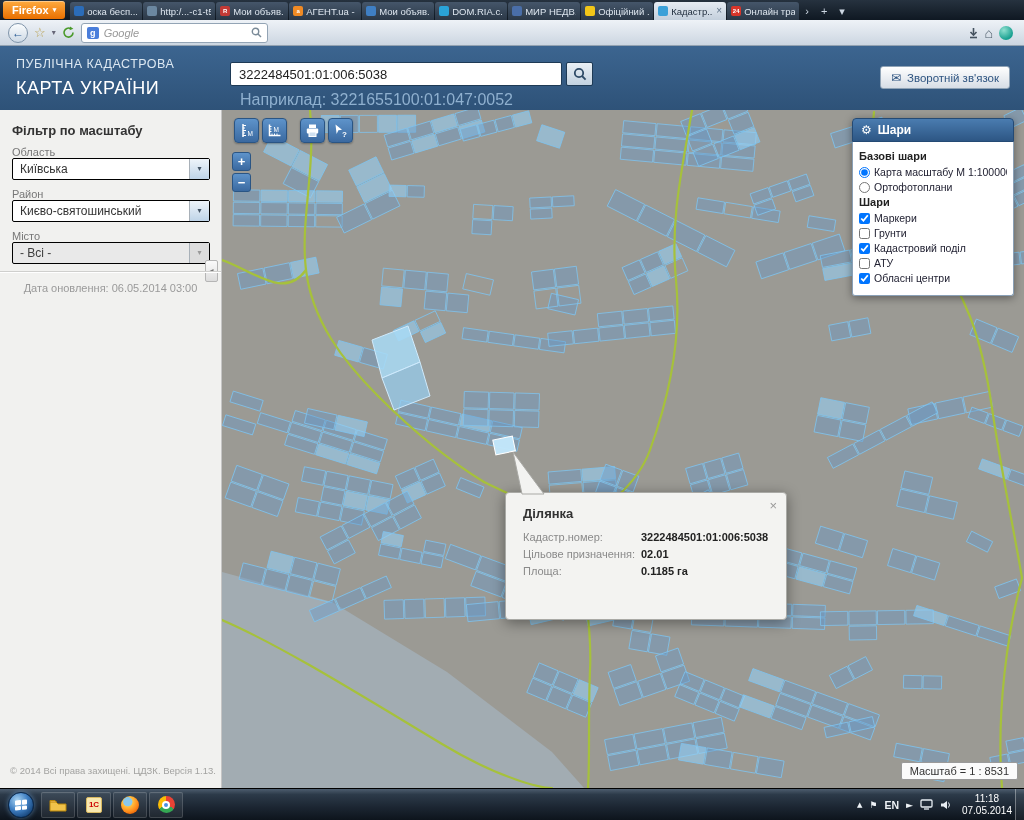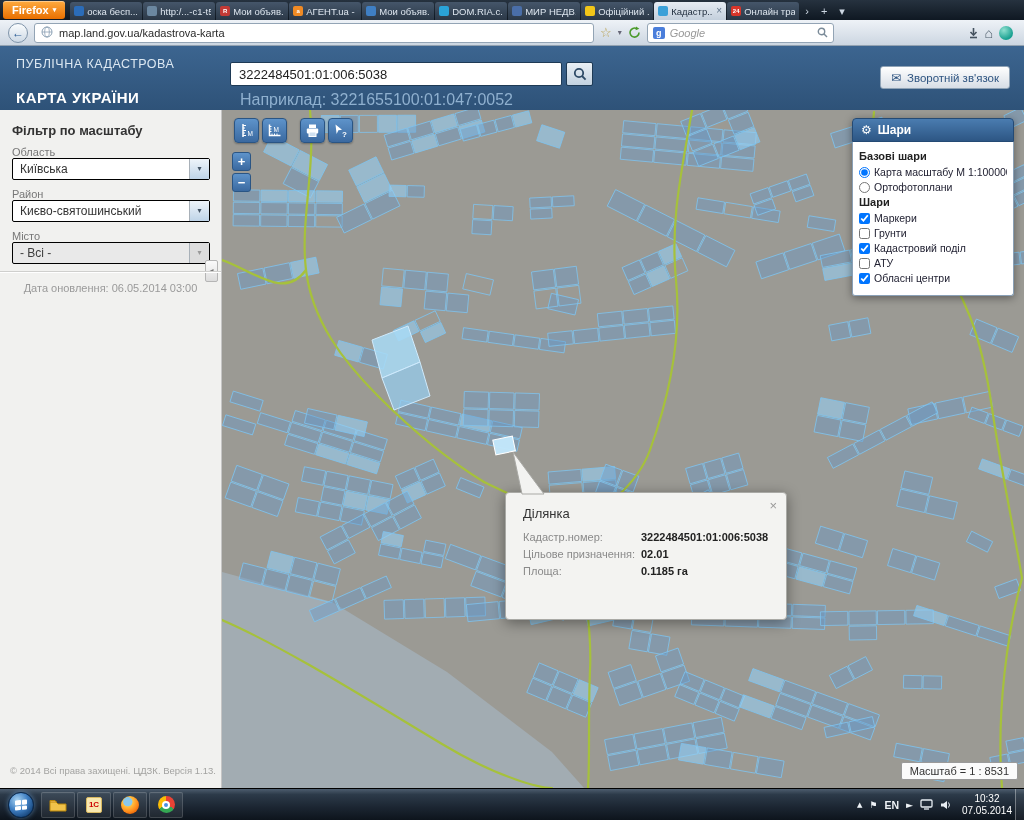--- a/index.html
+++ b/index.html
@@ -33,21 +33,21 @@
 .gsearch{flex:1;border:none;outline:none;font-size:11px;background:transparent;min-width:0;font-family:inherit}
 .gsearch::placeholder{color:#999;font-style:italic}
 .dl{margin-left:auto;display:flex;align-items:center}
 .home{color:#4a5a68;font-size:14px;line-height:14px}
 .sync{width:14px;height:14px;border-radius:50%;background:radial-gradient(circle at 35% 30%,#8fe0d0,#18a090 70%);margin-right:3px}
 
 
 .pageheader{position:absolute;top:46px;left:0;right:0;height:64px;background:linear-gradient(#3c6590,#2e5278)}
 .site-title{position:absolute;left:16px;top:11px;color:#fff}
 .site-title .t1{font-size:12.5px;letter-spacing:.5px;color:#dce8f2}
-.site-title .t2{font-size:15px;font-weight:bold;letter-spacing:.5px;margin-top:18px}
+.site-title .t2{font-size:18px;font-weight:normal;letter-spacing:.5px;margin-top:7px}
 .cad-search{position:absolute;left:230px;top:16px;width:332px;height:24px;border:1px solid #1e3a55;border-radius:2px;padding:0 8px;font-size:13px;color:#222;font-family:inherit}
 .cad-search-btn{position:absolute;left:566px;top:16px;width:27px;height:24px;border:1px solid #1e3a55;border-radius:2px;background:linear-gradient(#e9eff5,#c3d2e0);display:flex;align-items:center;justify-content:center}
 .search-hint{position:absolute;left:240px;top:45px;font-size:16px;color:#8fb0cf}
 .feedback-btn{position:absolute;right:14px;top:20px;height:23px;display:flex;align-items:center;gap:6px;padding:0 10px;border:1px solid #8fa3b6;border-radius:3px;background:linear-gradient(#fefefe,#d7dee6);font-size:11.5px;color:#2e5480;font-family:inherit}
 .env-icon{font-family:"DejaVu Sans",sans-serif;font-size:12px;color:#2e5480}
 
 
 .sidebar{position:absolute;top:110px;left:0;width:222px;bottom:32px;background:#f1f1ef;border-right:1px solid #c5c5c5}
 .filter-title{position:absolute;left:12px;top:13px;font-size:13px;font-weight:bold;color:#333}
 .f-label{position:absolute;left:12px;font-size:11px;color:#777}
@@ -75,21 +75,21 @@
 .layers-panel{position:absolute;top:8px;right:10px;width:162px;box-shadow:0 2px 8px rgba(0,0,0,.4);border-radius:4px 4px 3px 3px}
 .layers-header{height:24px;border-radius:4px 4px 0 0;background:linear-gradient(#4a7cb0,#2d5684);border:1px solid #244a74;color:#fff;font-size:12px;font-weight:bold;display:flex;align-items:center;gap:6px;padding:0 8px}
 .gear-icon{font-family:"DejaVu Sans",sans-serif;font-size:12px;font-weight:normal}
 .layers-body{background:#fff;border:1px solid #8aa0b6;border-top:none;padding:5px 6px 8px;border-radius:0 0 3px 3px}
 .layers-subtitle{font-size:11px;font-weight:bold;color:#222;margin:3px 0 4px}
 .layer-row{display:flex;align-items:center;gap:4px;font-size:10.5px;color:#223;margin:3px 0;white-space:nowrap;overflow:hidden}
 .layer-row input{width:11px;height:11px;margin:0;flex:0 0 11px}
 .map-popup{position:absolute;left:283px;top:382px;width:282px;height:128px;background:#f3f3f1;border:1px solid #a9a9a5;border-radius:4px;box-shadow:0 3px 14px rgba(0,0,0,.4)}
 .popup-tail{position:absolute;left:3px;top:-42px;width:46px;height:44px}
 .popup-close{position:absolute;right:9px;top:5px;color:#999;font-size:13px}
-.popup-title{margin:13px 0 10px 17px;font-size:13px;font-weight:normal;color:#333}
+.popup-title{margin:13px 0 10px 17px;font-size:13px;font-weight:bold;color:#333}
 .popup-row{margin:0 0 5px 17px;font-size:11px}
 .popup-row .pl{display:inline-block;width:118px;color:#8a8a8a}
 .popup-row .pv{font-weight:bold;color:#222}
 .map-scale{position:absolute;right:6px;bottom:8px;background:rgba(255,255,255,.96);border:1px solid #9a9a9a;border-radius:2px;padding:2px 8px;font-size:11px;color:#333}
 
 
 .taskbar{position:absolute;left:0;right:0;bottom:0;height:32px;background:linear-gradient(#4d5d6e 0%,#2c3a49 18%,#1b2531 60%,#0d141c 100%);display:flex;align-items:center;padding:12px 2px;border-top:1px solid #000}
 .start-orb{width:26px;height:26px;border-radius:50%;margin:0 6px;background:radial-gradient(circle at 35% 30%,#a8d4f2,#3e7ec2 45%,#113c6e 85%);border:1px solid #0a2a50;display:flex;align-items:center;justify-content:center;box-shadow:0 0 5px rgba(120,180,240,.55)}
 .winflag{width:12px;height:10px;display:grid;grid-template-columns:1fr 1fr;grid-template-rows:1fr 1fr;gap:1px;transform:skewY(-5deg)}
 .winflag i{background:#fff;border-radius:1px}
@@ -160,28 +160,20 @@
     </div>
     <div class="tsbtn">›</div>
     <div class="tsbtn">+</div>
     <div class="tsbtn">▾</div>
   </div>
 
   <div class="navbar">
     <div class="back-btn">
         <span>←</span>
       </div>
-    <div class="urlbar">
-      <span><svg width="12" height="12">
-            <circle cx="6" cy="6" r="5" fill="none" stroke="#8aa0b4"></circle>
-            <ellipse cx="6" cy="6" rx="2.3" ry="5" fill="none" stroke="#8aa0b4" stroke-width=".8"></ellipse>
-            <path d="M1 6h10" stroke="#8aa0b4" stroke-width=".8"></path>
-          </svg></span>
-      <span class="urltext">map.land.gov.ua/kadastrova-karta</span>
-    </div>
     <span class="star">☆</span>
     <span class="url-caret">▾</span>
     <span class="reload">
         <svg width="13" height="13">
           <path d="M11 6.5A4.5 4.5 0 1 1 8.6 2.6" fill="none" stroke="#4a9a2a" stroke-width="1.6"></path>
           <path d="M8 0.5l3.4 2.2-3.8 1.5z" fill="#4a9a2a"></path>
         </svg>
       </span>
     <div class="searchbox">
       <span class="glogo">g</span>
@@ -918,20 +910,20 @@
       <span class="tray-glyph">►</span>
       <span><svg width="13" height="11">
             <rect x="1" y="1" width="11" height="7" rx="1" fill="none" stroke="#e8eef4" stroke-width="1.3"></rect>
             <path d="M4 10h5" stroke="#e8eef4" stroke-width="1.3"></path>
           </svg></span>
       <span><svg width="12" height="10">
             <path d="M1 3.5h2.5L7 1v8L3.5 6.5H1z" fill="#e8eef4"></path>
             <path d="M8.5 2.5a4 4 0 0 1 0 5" stroke="#e8eef4" fill="none"></path>
           </svg></span>
       <div class="clock">
-        <div>10:32</div>
+        <div>11:18</div>
         <div>07.05.2014</div>
       </div>
     </div>
     <div class="show-desktop"></div>
   </div>
 
 </div>
 
 </body></html>

